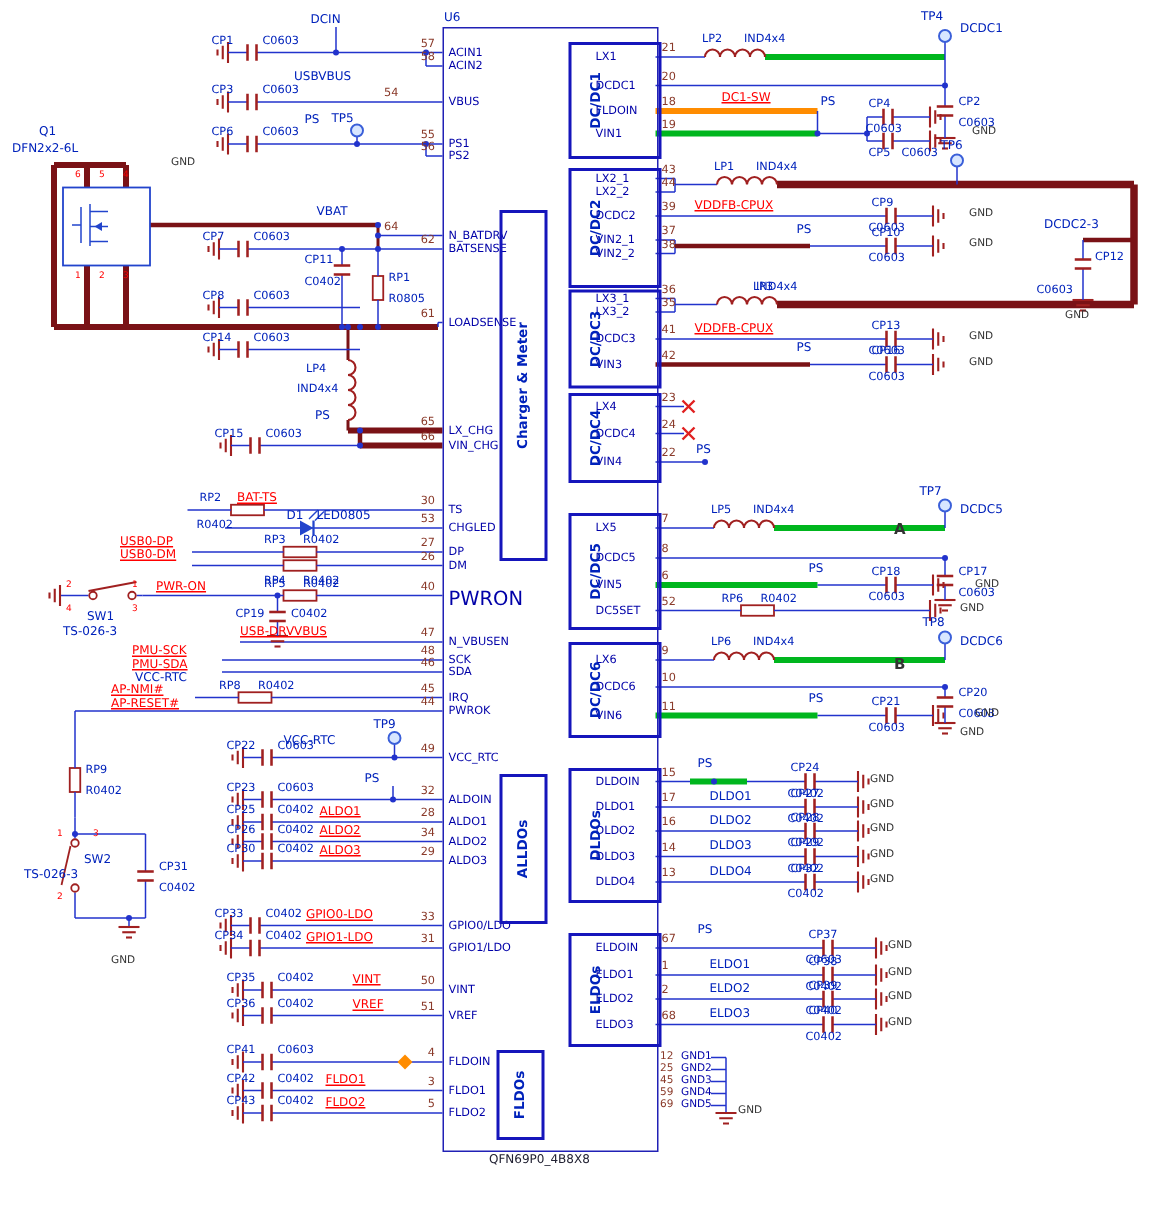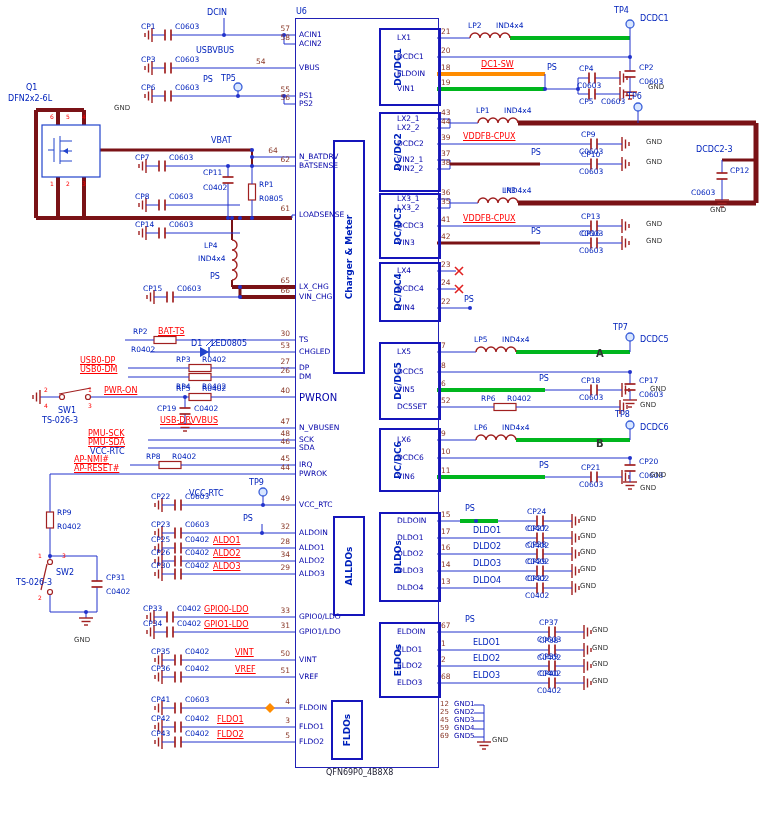--- a/index.html
+++ b/index.html
@@ -726,40 +726,40 @@
       <span class="lbl c-num" style="left: 256px; top: 25px; font-size: 7.5px; width: 34px; text-align: right;">57</span>
       <span class="lbl c-pin" style="left: 299px; top: 31px; font-size: 7.5px;">ACIN1</span>
       <span class="lbl c-num" style="left: 256px; top: 34px; font-size: 7.5px; width: 34px; text-align: right;">58</span>
       <span class="lbl c-pin" style="left: 299px; top: 40px; font-size: 7.5px;">ACIN2</span>
       <span class="lbl c-num" style="left: 256px; top: 58px; font-size: 7.5px; width: 34px; text-align: left;">54</span>
       <span class="lbl c-pin" style="left: 299px; top: 64px; font-size: 7.5px;">VBUS</span>
       <span class="lbl c-num" style="left: 256px; top: 86px; font-size: 7.5px; width: 34px; text-align: right;">55</span>
       <span class="lbl c-pin" style="left: 299px; top: 92px; font-size: 7.5px;">PS1</span>
       <span class="lbl c-num" style="left: 256px; top: 94px; font-size: 7.5px; width: 34px; text-align: right;">56</span>
       <span class="lbl c-pin" style="left: 299px; top: 100px; font-size: 7.5px;">PS2</span>
-      <span class="lbl c-num" style="left: 256px; top: 147px; font-size: 7.5px; width: 34px; text-align: center;">64</span>
+      <span class="lbl c-num" style="left: 256px; top: 147px; font-size: 7.5px; width: 34px; text-align: left;">64</span>
       <span class="lbl c-pin" style="left: 299px; top: 153px; font-size: 7.5px;">N_BATDRV</span>
       <span class="lbl c-num" style="left: 256px; top: 156px; font-size: 7.5px; width: 34px; text-align: right;">62</span>
       <span class="lbl c-pin" style="left: 299px; top: 162px; font-size: 7.5px;">BATSENSE</span>
       <span class="lbl c-num" style="left: 256px; top: 205px; font-size: 7.5px; width: 34px; text-align: right;">61</span>
       <span class="lbl c-pin" style="left: 299px; top: 211px; font-size: 7.5px;">LOADSENSE</span>
       <span class="lbl c-num" style="left: 256px; top: 277px; font-size: 7.5px; width: 34px; text-align: right;">65</span>
       <span class="lbl c-pin" style="left: 299px; top: 283px; font-size: 7.5px;">LX_CHG</span>
       <span class="lbl c-num" style="left: 256px; top: 287px; font-size: 7.5px; width: 34px; text-align: right;">66</span>
       <span class="lbl c-pin" style="left: 299px; top: 293px; font-size: 7.5px;">VIN_CHG</span>
       <span class="lbl c-num" style="left: 256px; top: 330px; font-size: 7.5px; width: 34px; text-align: right;">30</span>
       <span class="lbl c-pin" style="left: 299px; top: 336px; font-size: 7.5px;">TS</span>
       <span class="lbl c-num" style="left: 256px; top: 342px; font-size: 7.5px; width: 34px; text-align: right;">53</span>
       <span class="lbl c-pin" style="left: 299px; top: 348px; font-size: 7.5px;">CHGLED</span>
       <span class="lbl c-num" style="left: 256px; top: 358px; font-size: 7.5px; width: 34px; text-align: right;">27</span>
       <span class="lbl c-pin" style="left: 299px; top: 364px; font-size: 7.5px;">DP</span>
       <span class="lbl c-num" style="left: 256px; top: 367px; font-size: 7.5px; width: 34px; text-align: right;">26</span>
       <span class="lbl c-pin" style="left: 299px; top: 373px; font-size: 7.5px;">DM</span>
       <span class="lbl c-num" style="left: 256px; top: 387px; font-size: 7.5px; width: 34px; text-align: right;">40</span>
-      <span class="lbl c-pin" style="left: 299px; top: 393px; font-size: 10px;">PWRON</span>
+      <span class="lbl c-pin" style="left: 299px; top: 393px; font-size: 13px;">PWRON</span>
       <span class="lbl c-num" style="left: 256px; top: 418px; font-size: 7.5px; width: 34px; text-align: right;">47</span>
       <span class="lbl c-pin" style="left: 299px; top: 424px; font-size: 7.5px;">N_VBUSEN</span>
       <span class="lbl c-num" style="left: 256px; top: 430px; font-size: 7.5px; width: 34px; text-align: right;">48</span>
       <span class="lbl c-pin" style="left: 299px; top: 436px; font-size: 7.5px;">SCK</span>
       <span class="lbl c-num" style="left: 256px; top: 438px; font-size: 7.5px; width: 34px; text-align: right;">46</span>
       <span class="lbl c-pin" style="left: 299px; top: 444px; font-size: 7.5px;">SDA</span>
       <span class="lbl c-num" style="left: 256px; top: 455px; font-size: 7.5px; width: 34px; text-align: right;">45</span>
       <span class="lbl c-pin" style="left: 299px; top: 461px; font-size: 7.5px;">IRQ</span>
       <span class="lbl c-num" style="left: 256px; top: 464px; font-size: 7.5px; width: 34px; text-align: right;">44</span>
       <span class="lbl c-pin" style="left: 299px; top: 470px; font-size: 7.5px;">PWROK</span>

